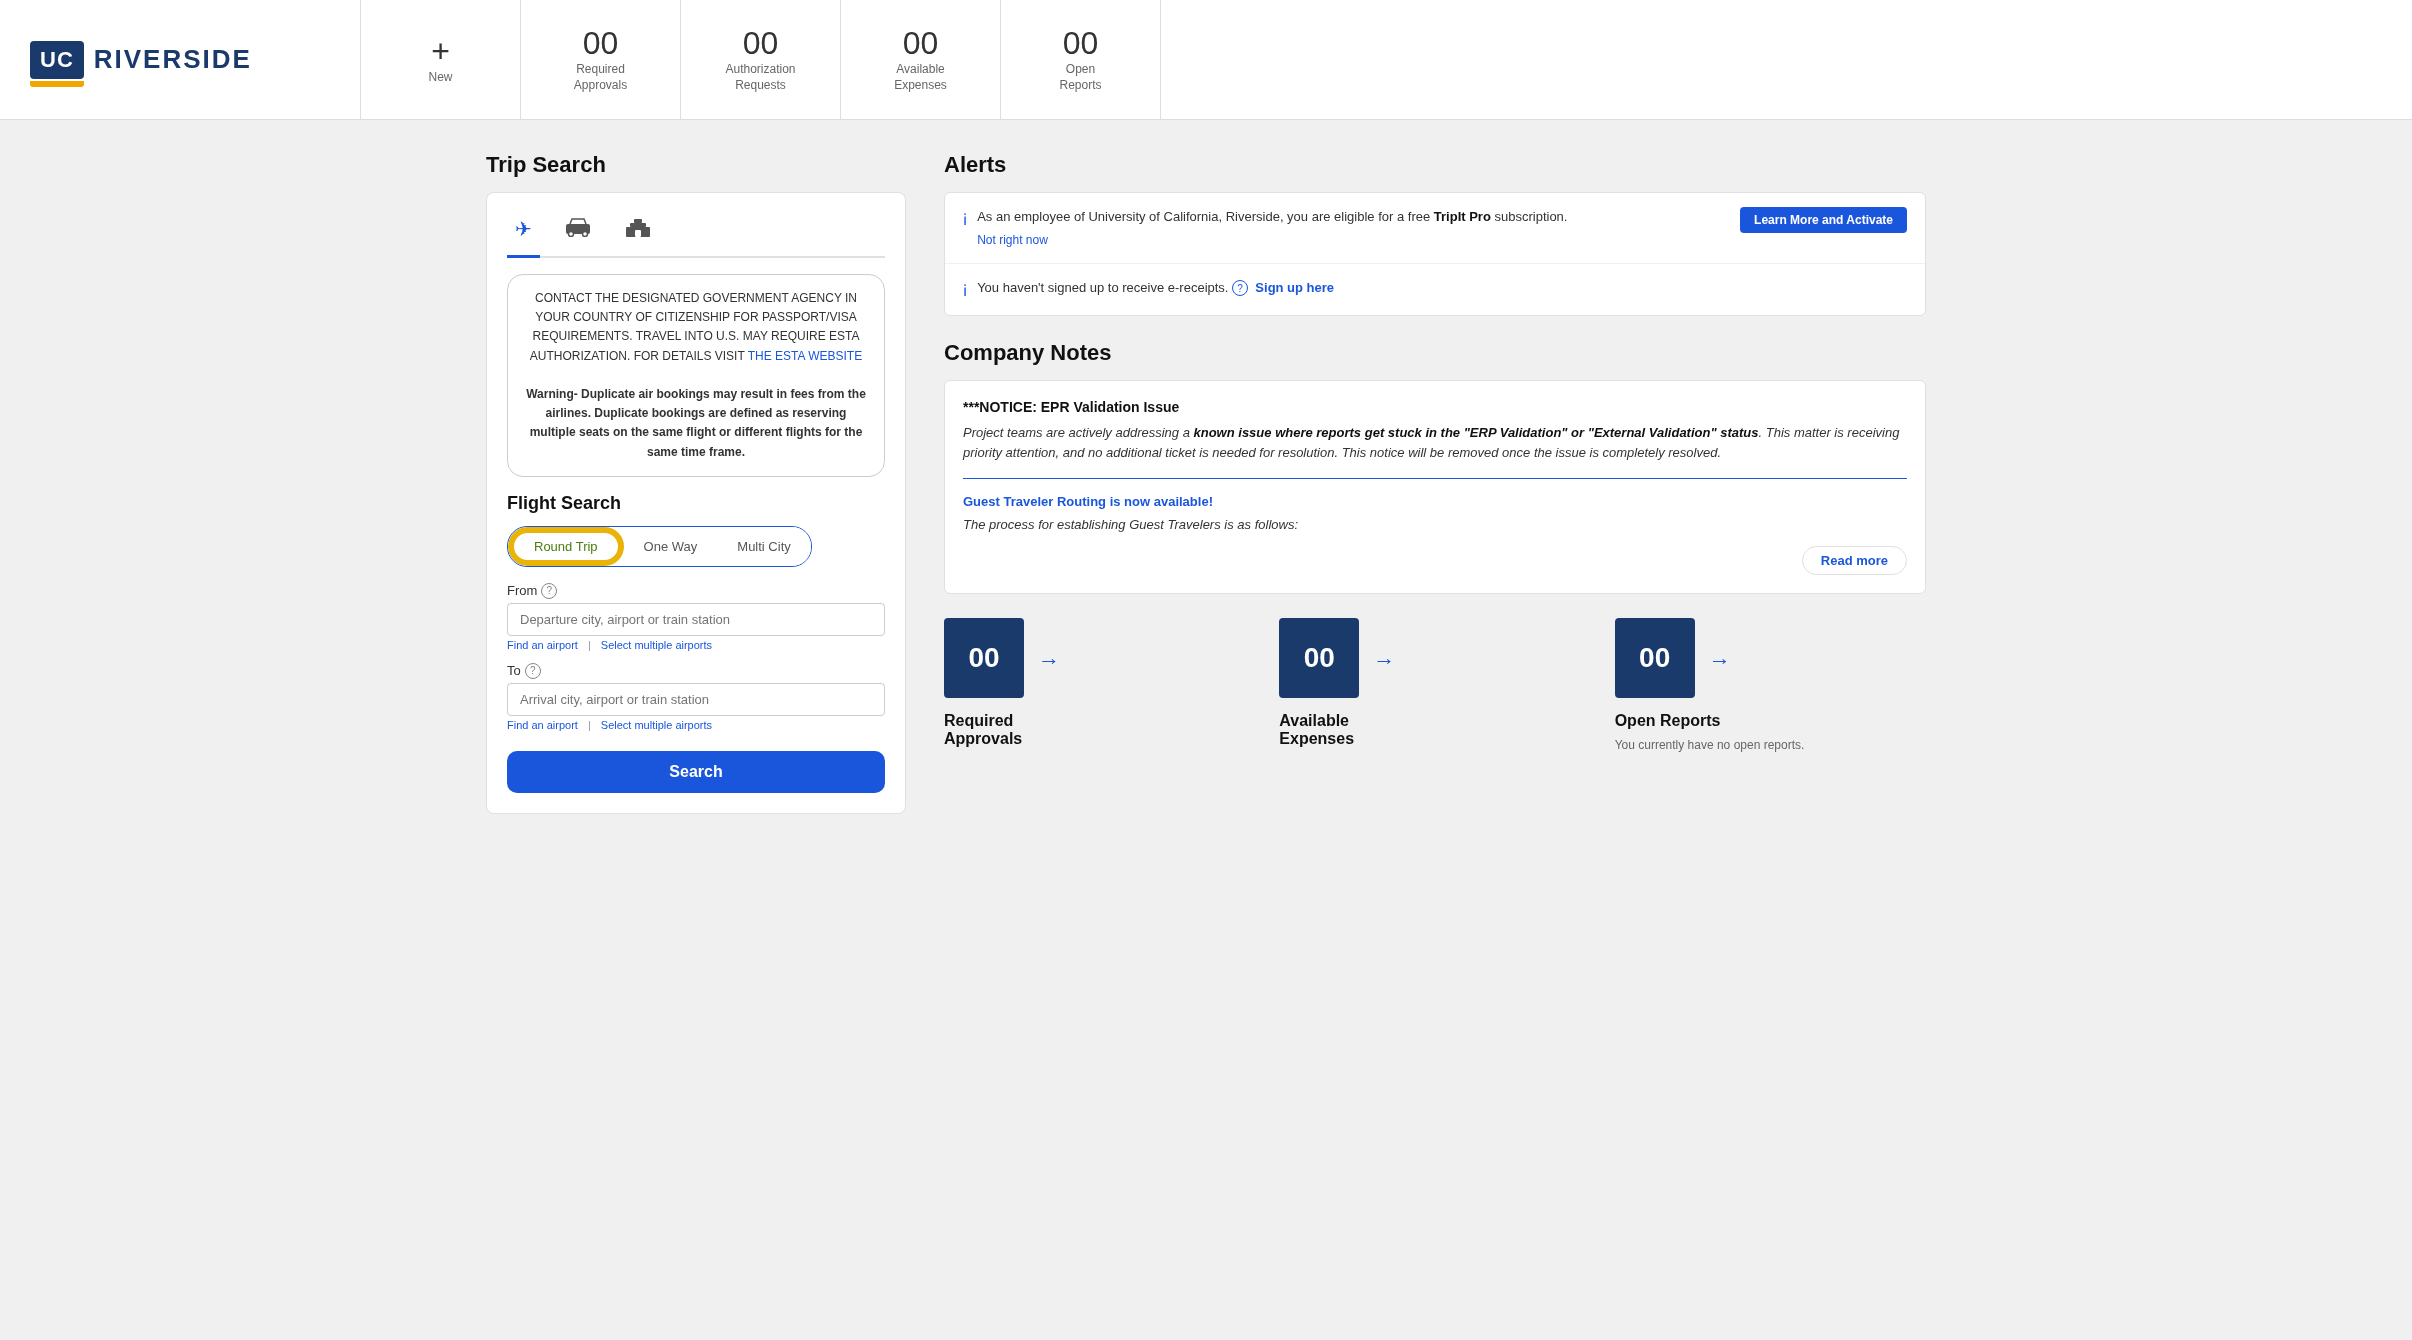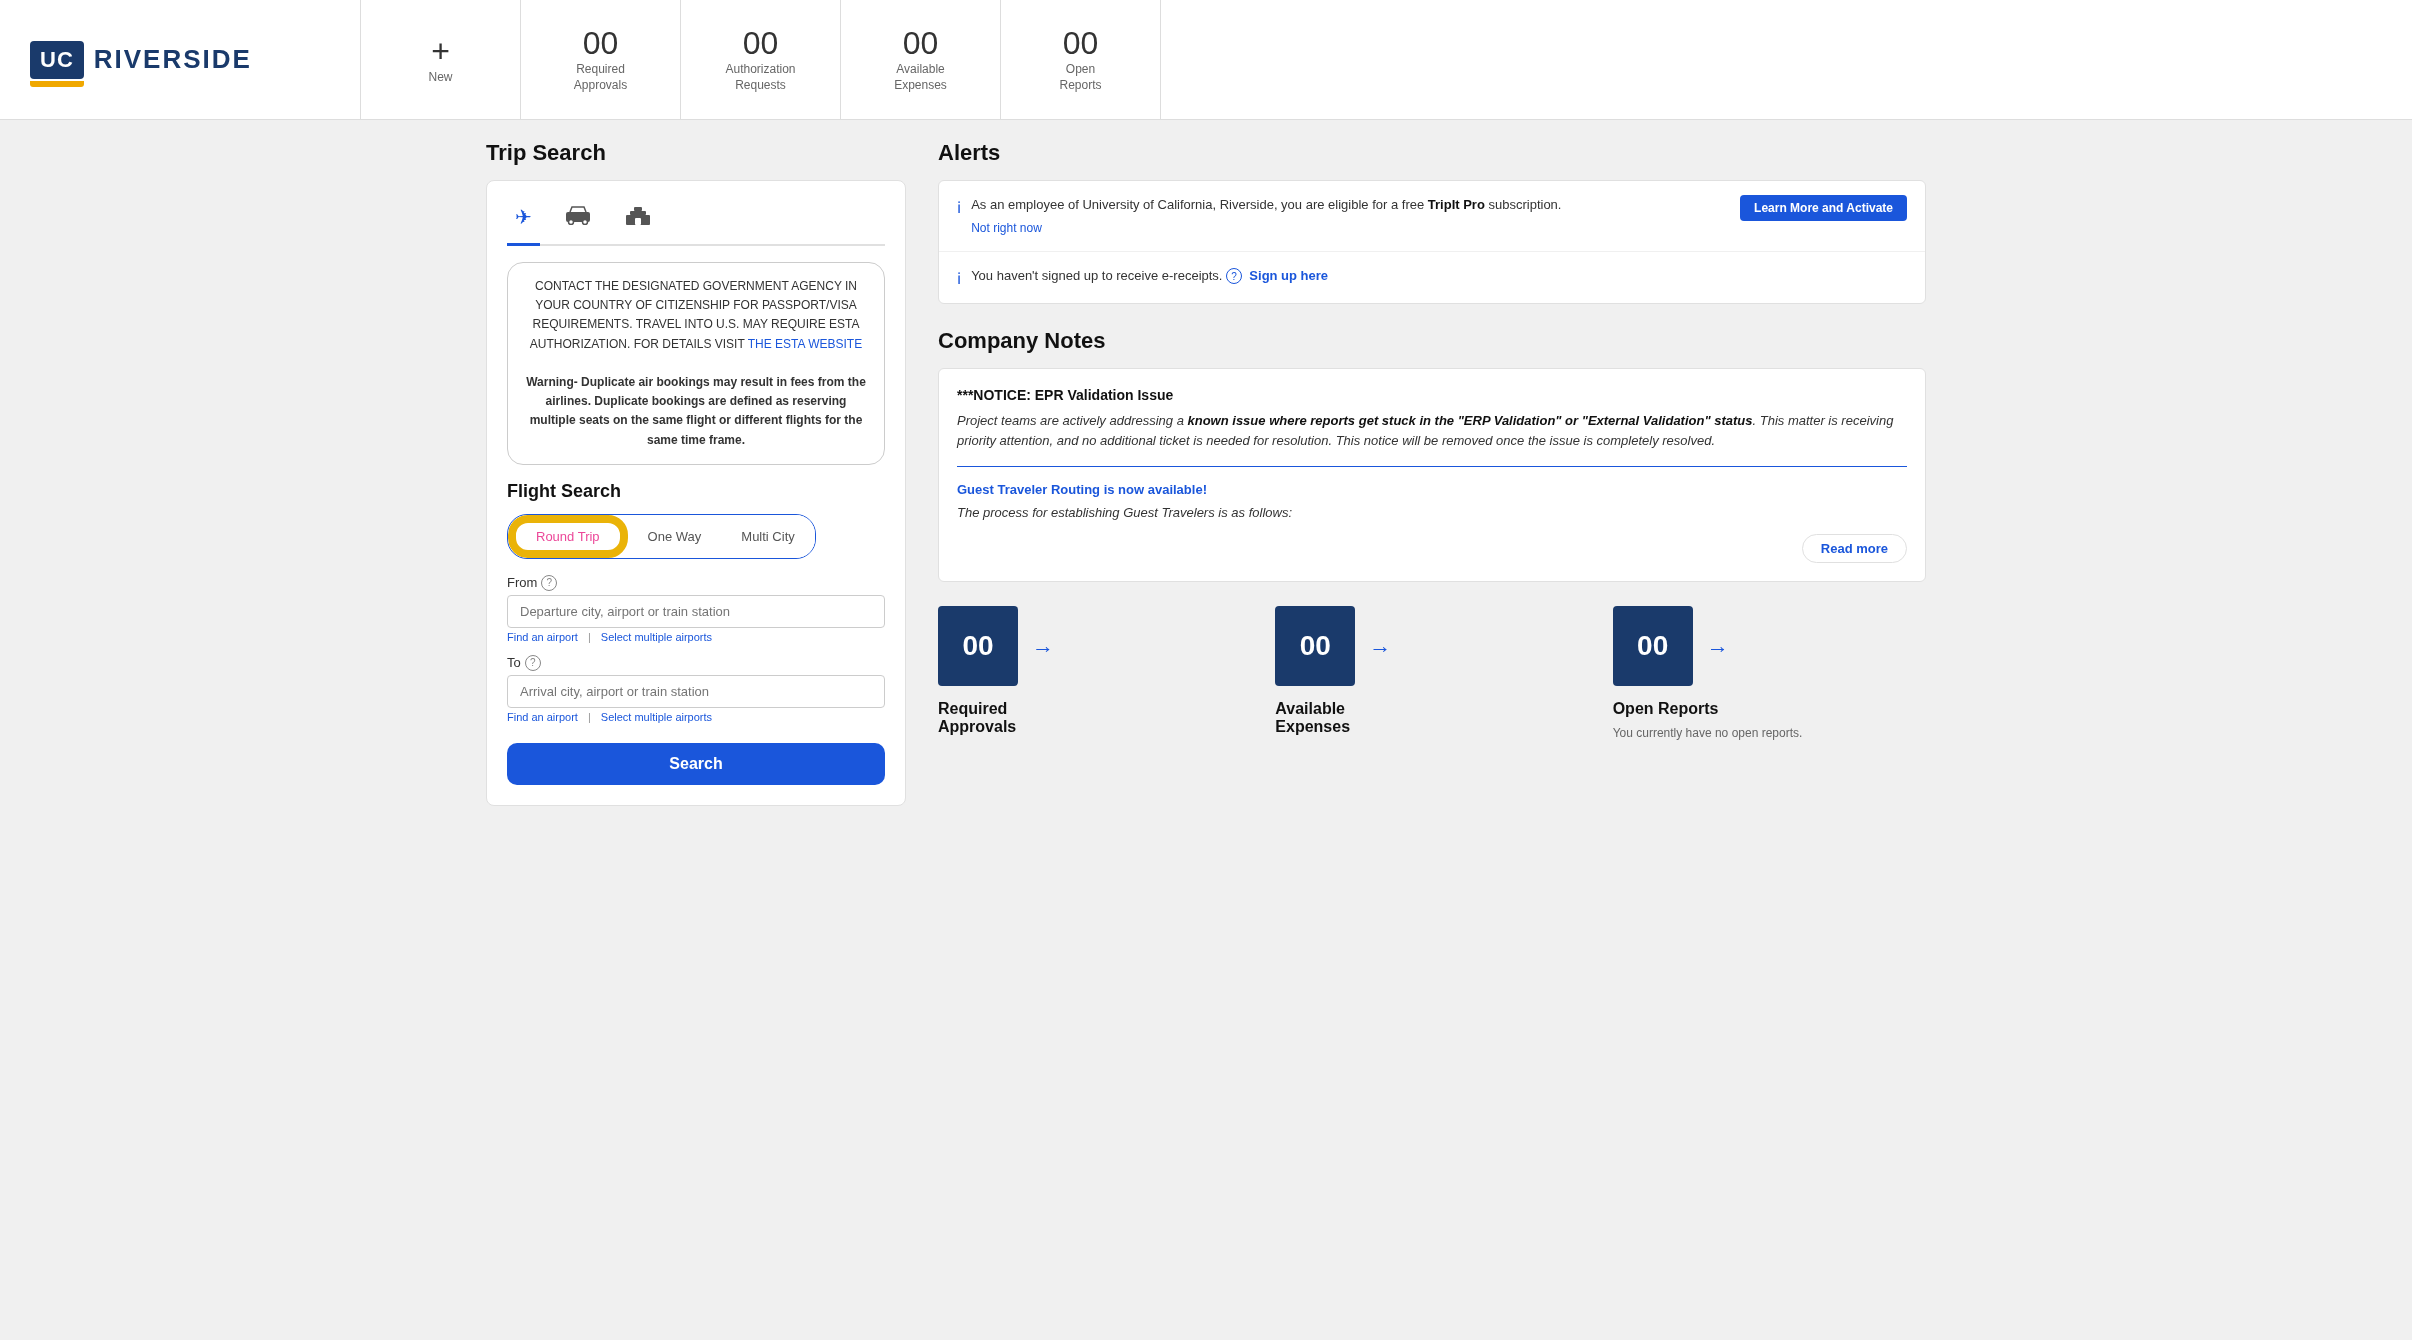--- a/index.html
+++ b/index.html
@@ -80,24 +80,24 @@
     }
     .nav-plus {
       font-size: 32px;
       color: #333;
       font-weight: 300;
     }
 
     
     .main-content {
       display: flex;
-      gap: 2px;
+      gap: 8px;
       padding: 20px 30px;
       max-width: 1500px;
-      margin: 0 auto;
+      margin: 12px auto;
     }
 
     
     .left-panel {
       width: 420px;
       min-width: 420px;
       margin-right: 30px;
     }
 
     .section-title {
@@ -182,23 +182,23 @@
       padding: 6px 20px;
       font-size: 13px;
       cursor: pointer;
       background: #fff;
       color: #333;
       border: none;
       outline: none;
     }
     .trip-btn.active {
       background: #fff;
-      border: 8px solid #eab308;
+      border: 6px solid #eab308;
       border-radius: 20px;
-      color: #ec4899;
+      color: #4d7c0f;
     }
     .trip-btn:not(.active) {
       color: #555;
     }
 
     .form-group {
       margin-bottom: 12px;
     }
     .form-label {
       font-size: 13px;

